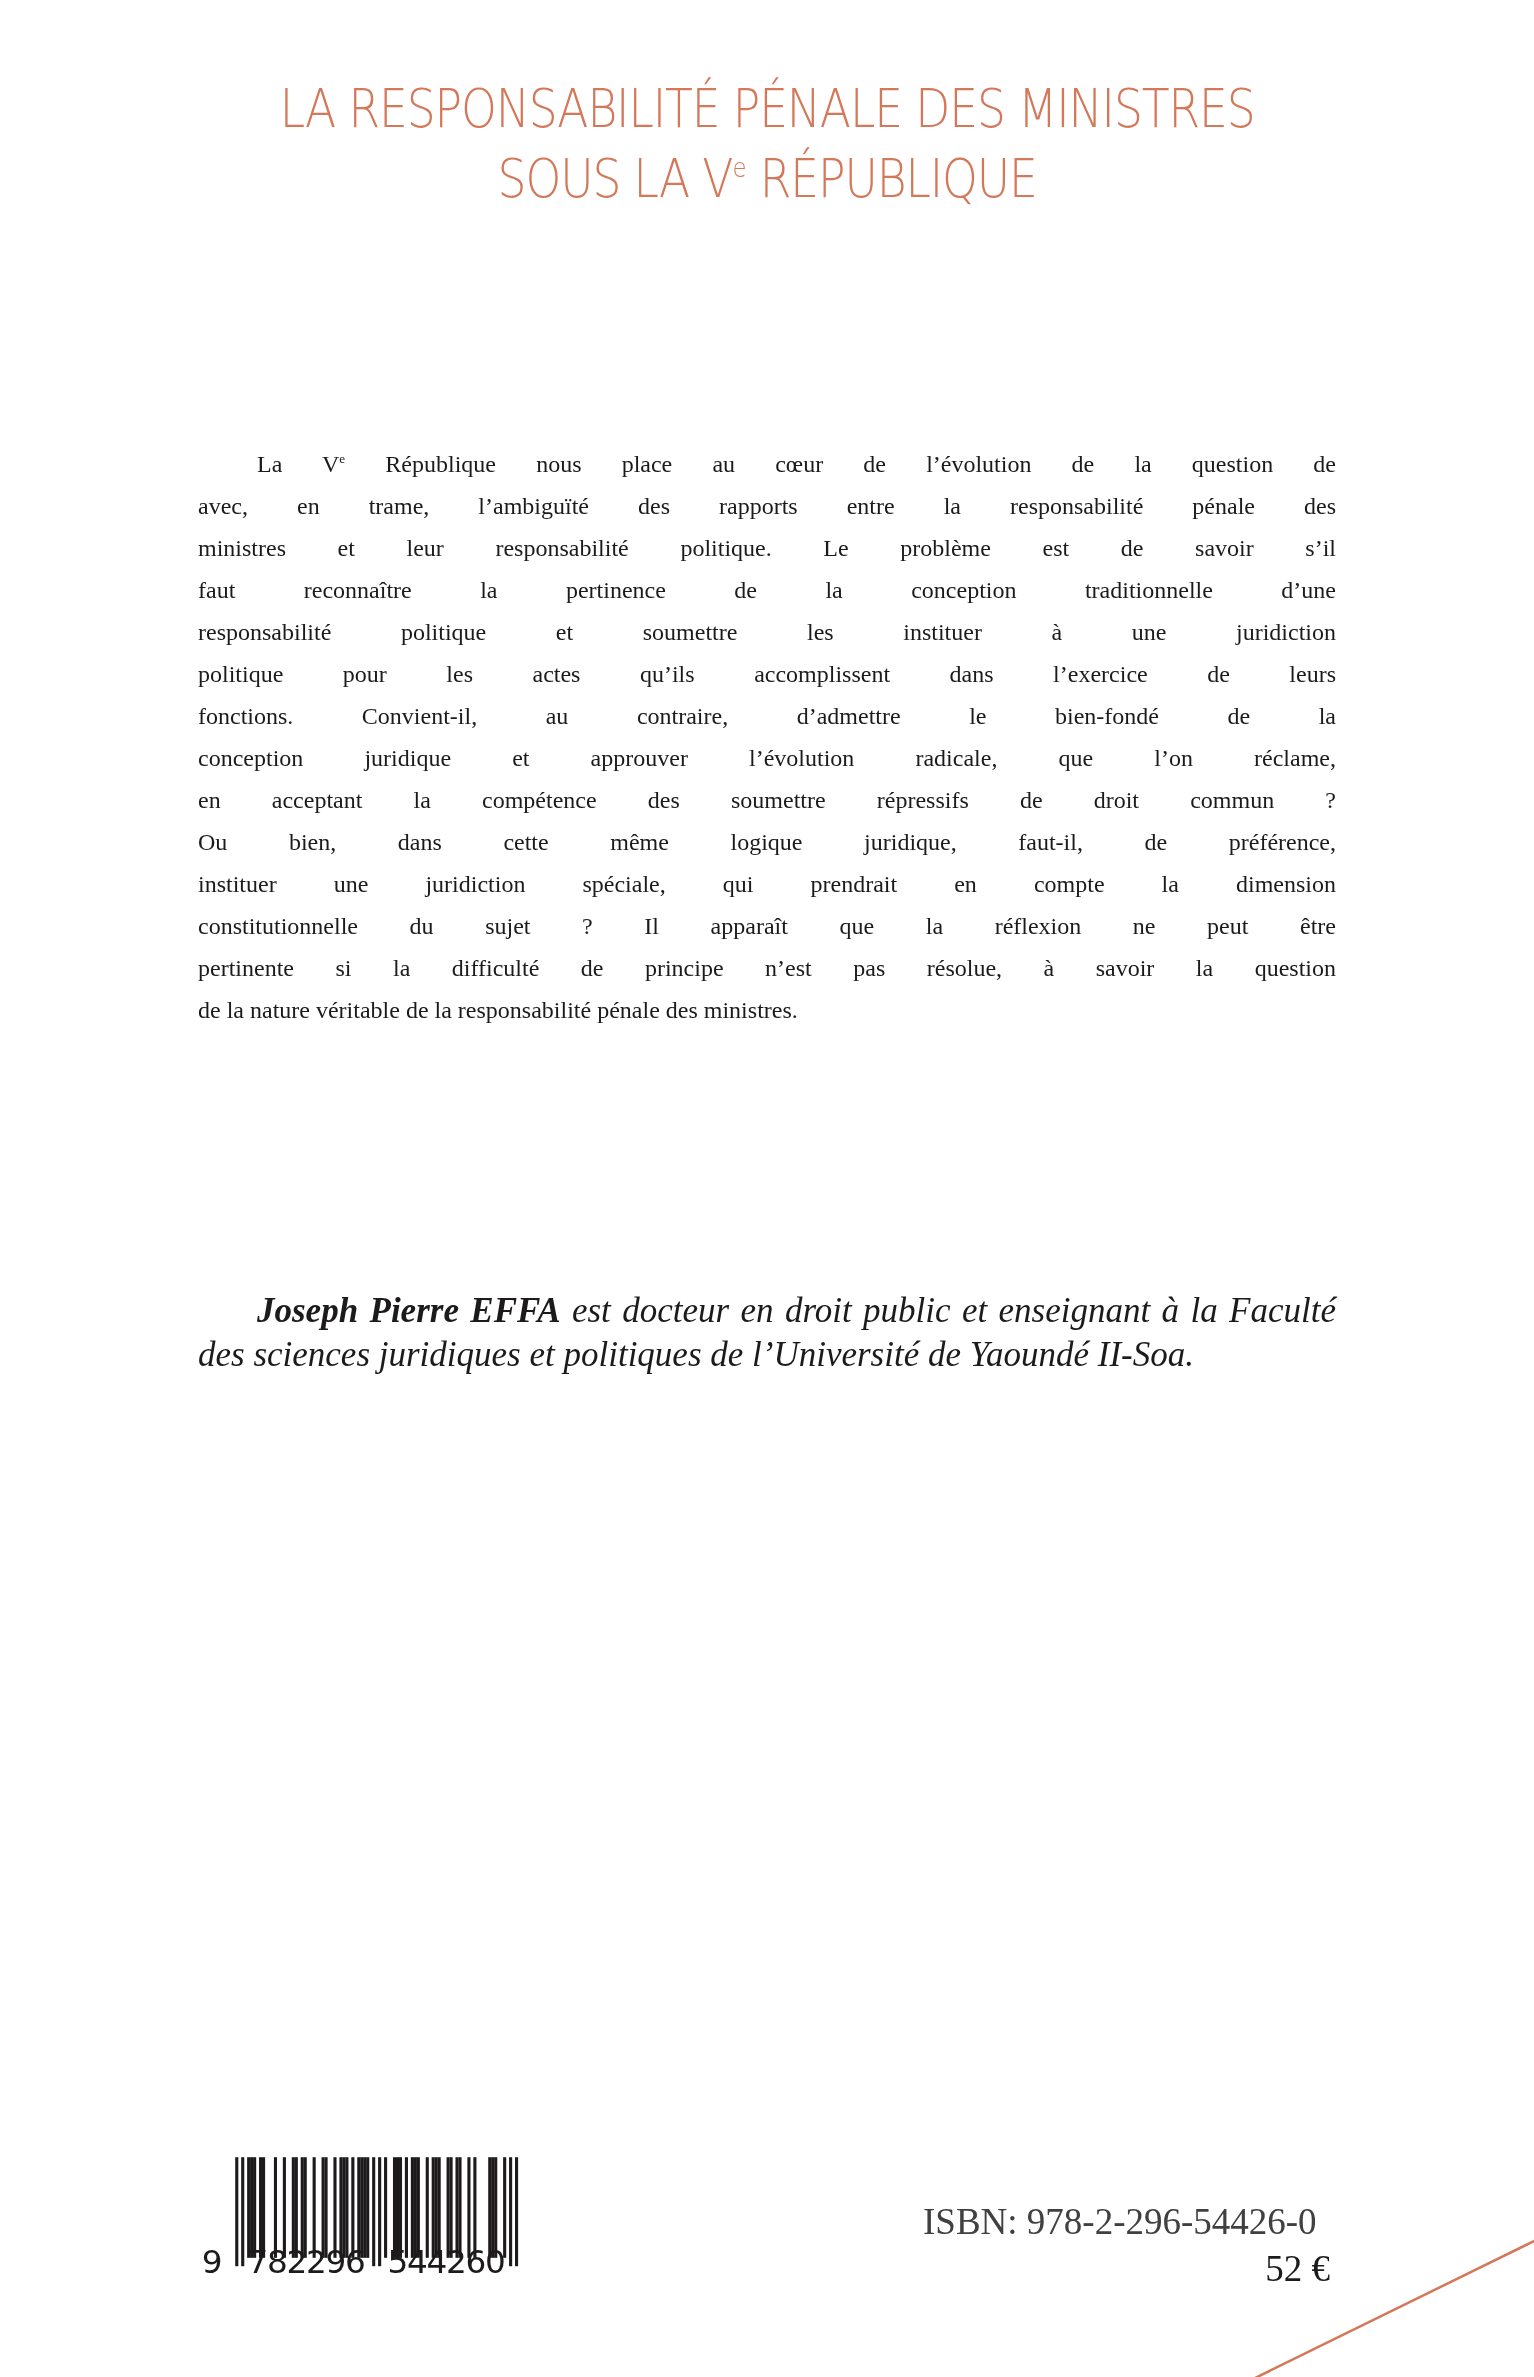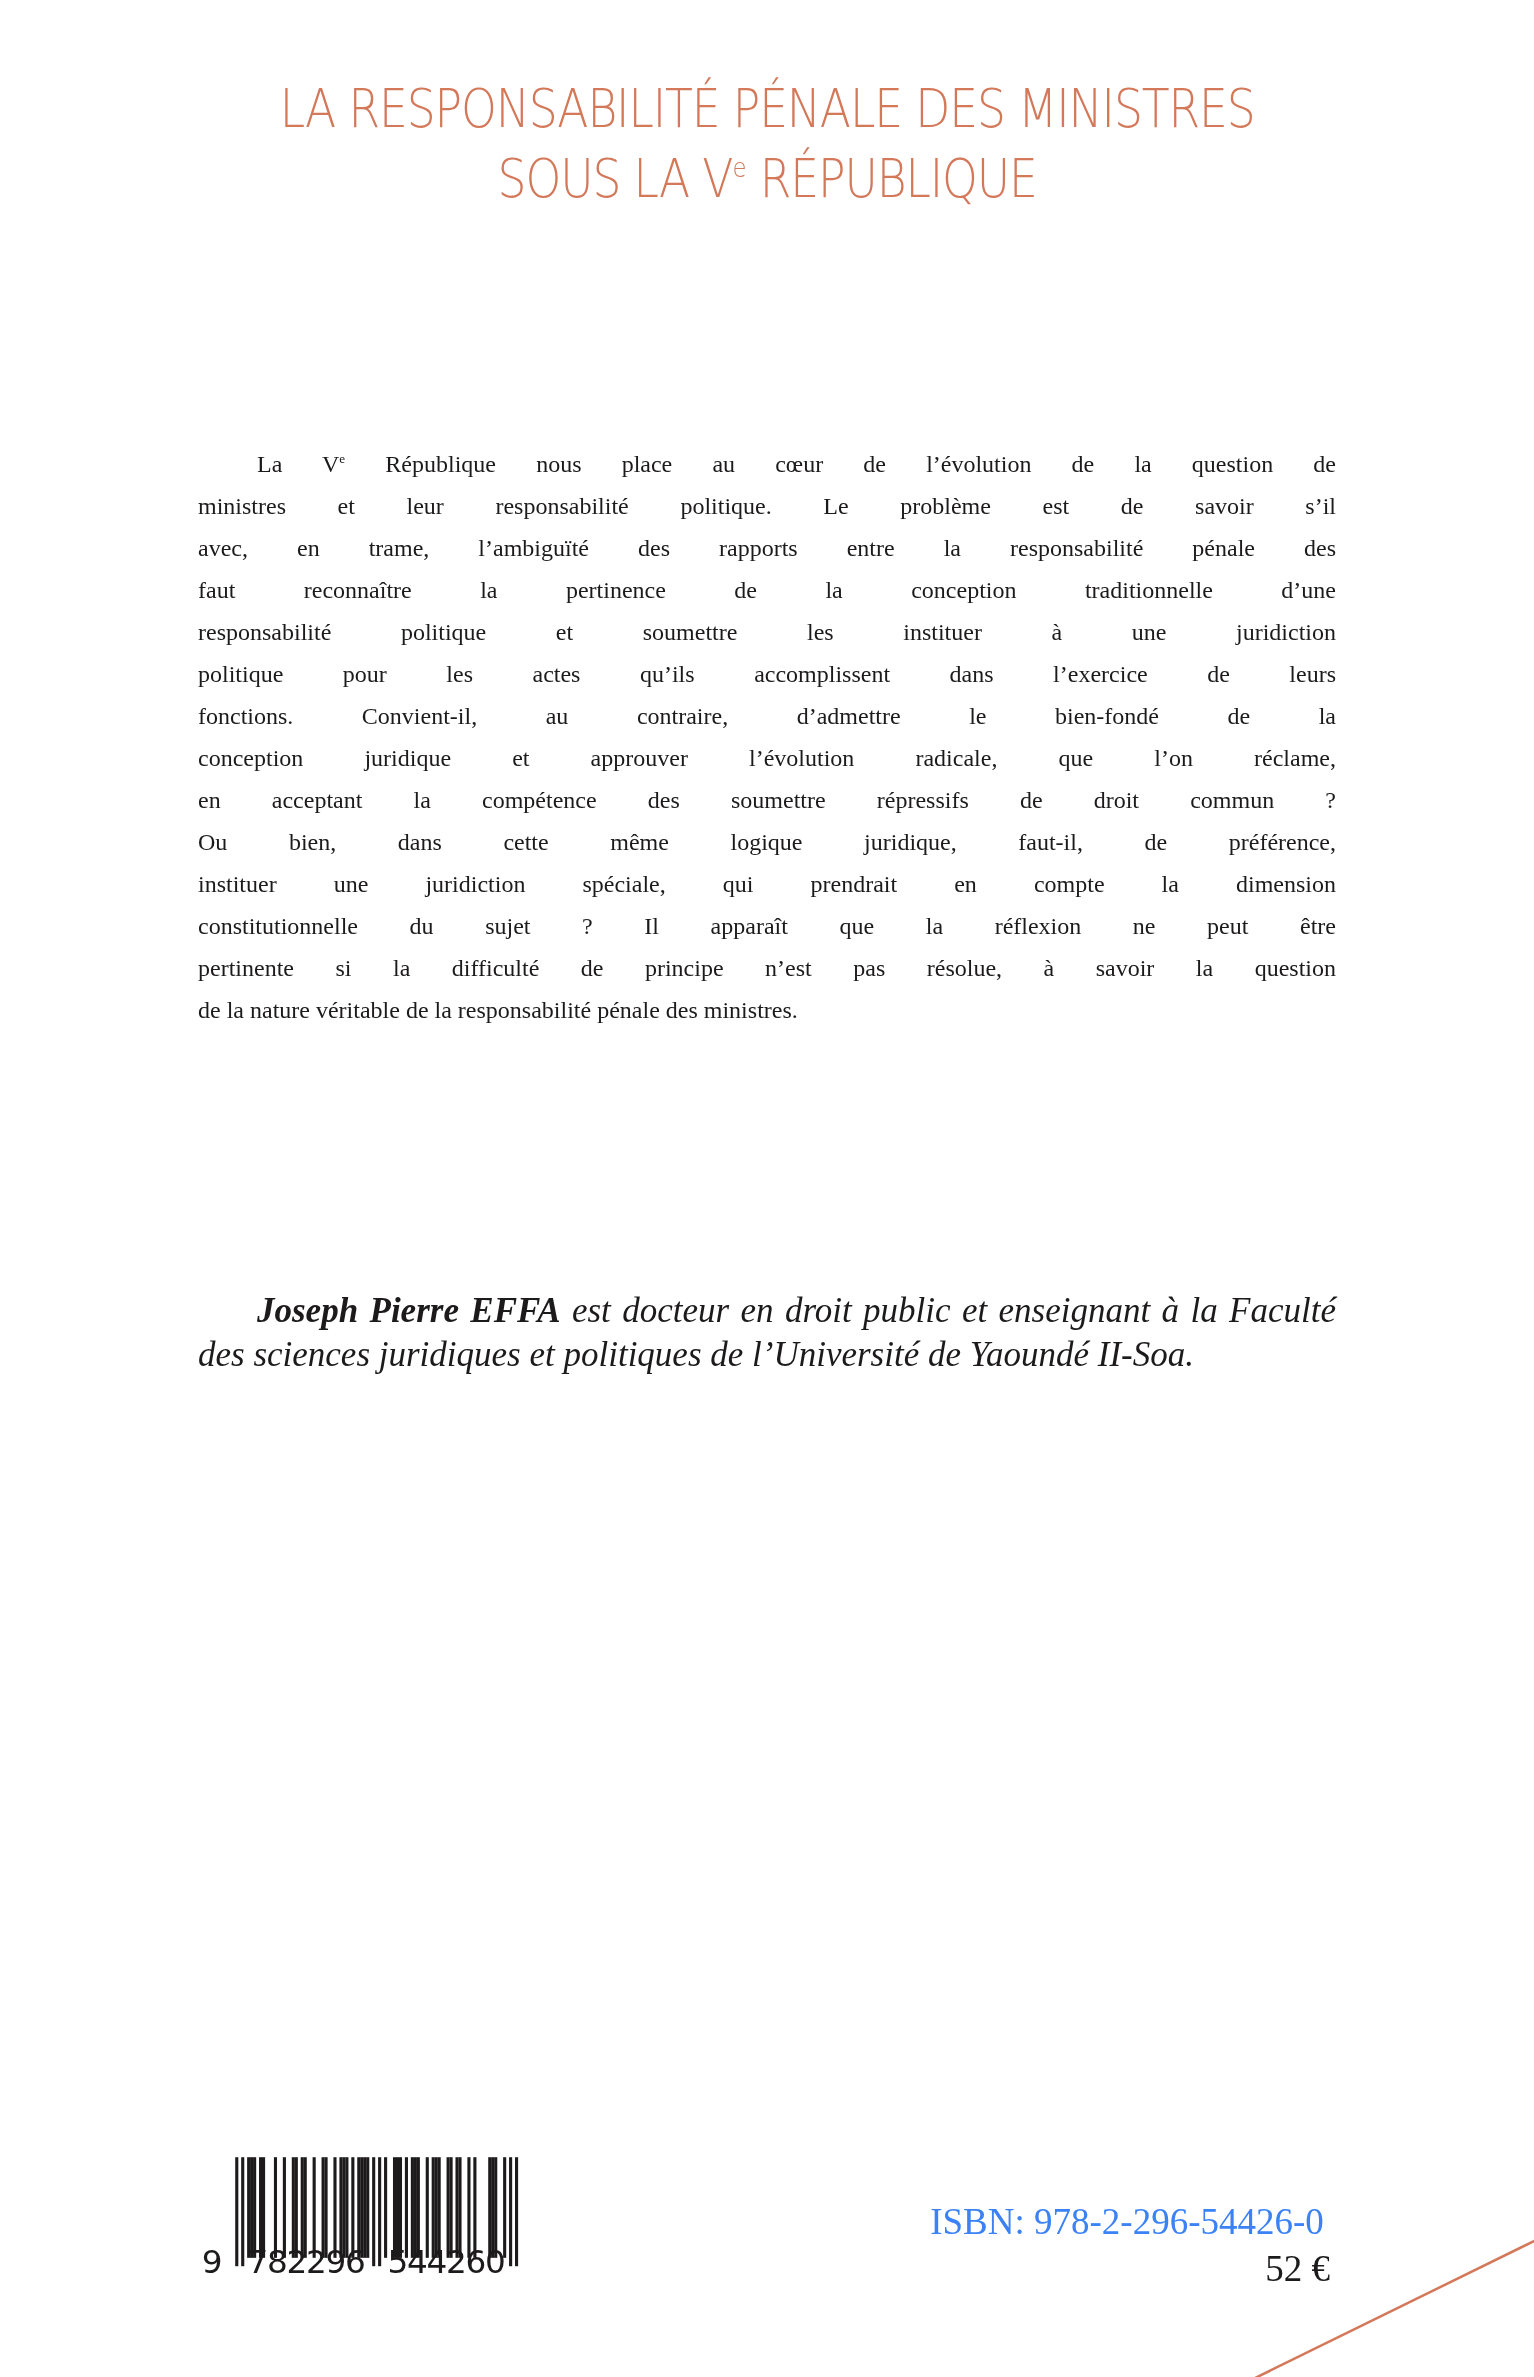--- a/index.html
+++ b/index.html
@@ -19,36 +19,36 @@
   }
   #summary { top:443px; font-size:24px; line-height:42px; }
   .line { display:block; text-align:justify; text-align-last:justify; height:42px; white-space:nowrap; overflow:visible; }
   .line.last { text-align-last:left; }
   .line.indent { padding-left:59px; }
   .line sup { font-size:0.55em; vertical-align:0.7em; line-height:0; }
   #bio { top:1289px; font-size:35px; line-height:44px; font-style:italic; }
   #bio .line { height:44px;font-family:Liberation Serif, serif; }
   #bio b { font-weight:bold; }
   #barcode { position:absolute; left:227px; top:2157px; width:302px; height:122px; }
-  #isbn { position:absolute; left:923px; width:408px; top:2200px; text-align:center;
-    font-family:"Liberation Serif", serif; font-size:37px; color:#3b82f6; white-space:nowrap; }
+  #isbn { position:absolute; left:923px; width:408px; top:2200px; text-align:left;
+    font-family:"Liberation Serif", serif; font-size:37px; color:#404040; white-space:nowrap; }
   #price { position:absolute; left:1174px; width:156px; top:2247px; text-align:right;
     font-family:"Liberation Serif", serif; font-size:37px; color:#1c1a1a; white-space:nowrap; }
   #corner-line { position:absolute; left:0; top:0; width:1534px; height:2377px; pointer-events:none; }
 </style>
 </head>
 <body>
 
 <div id="title1" class="title-line"><span>LA RESPONSABILITÉ PÉNALE DES MINISTRES</span></div>
 <div id="title2" class="title-line"><span>SOUS LA V</span><sup>e</sup><span> RÉPUBLIQUE</span></div>
 
 <div id="summary" class="body-text">
     <span class="line indent" style=""><span>La V</span><sup>e</sup><span> République nous place au cœur de l’évolution de la question de</span></span>
+    <span class="line" style="">avec, en trame, l’ambiguïté des rapports entre la responsabilité pénale des</span>
     <span class="line" style="">ministres et leur responsabilité politique. Le problème est de savoir s’il</span>
-    <span class="line" style="">avec, en trame, l’ambiguïté des rapports entre la responsabilité pénale des</span>
     <span class="line" style="">faut reconnaître la pertinence de la conception traditionnelle d’une</span>
     <span class="line" style="">responsabilité politique et soumettre les instituer à une juridiction</span>
     <span class="line" style="">politique pour les actes qu’ils accomplissent dans l’exercice de leurs</span>
     <span class="line" style="">fonctions. Convient-il, au contraire, d’admettre le bien-fondé de la</span>
     <span class="line" style="">conception juridique et approuver l’évolution radicale, que l’on réclame,</span>
     <span class="line" style="">en acceptant la compétence des soumettre répressifs de droit commun ?</span>
     <span class="line" style="">Ou bien, dans cette même logique juridique, faut-il, de préférence,</span>
     <span class="line" style="">instituer une juridiction spéciale, qui prendrait en compte la dimension</span>
     <span class="line" style="">constitutionnelle du sujet ? Il apparaît que la réflexion ne peut être</span>
     <span class="line" style="">pertinente si la difficulté de principe n’est pas résolue, à savoir la question</span>

